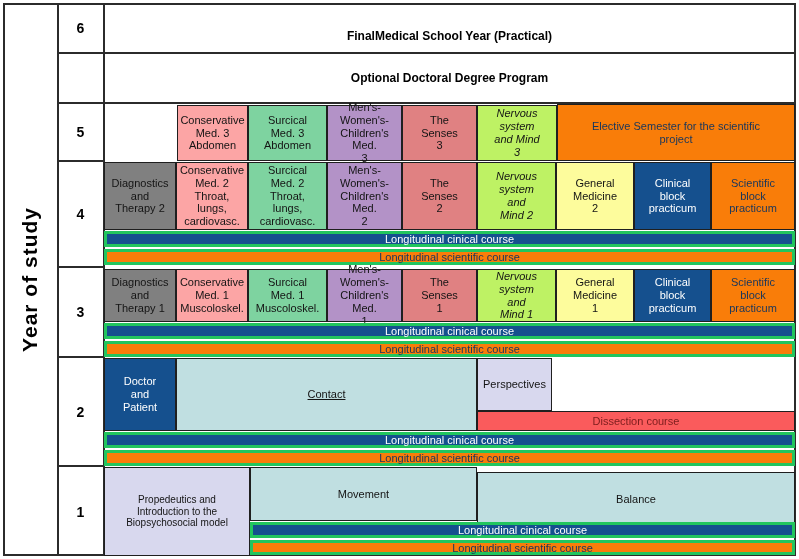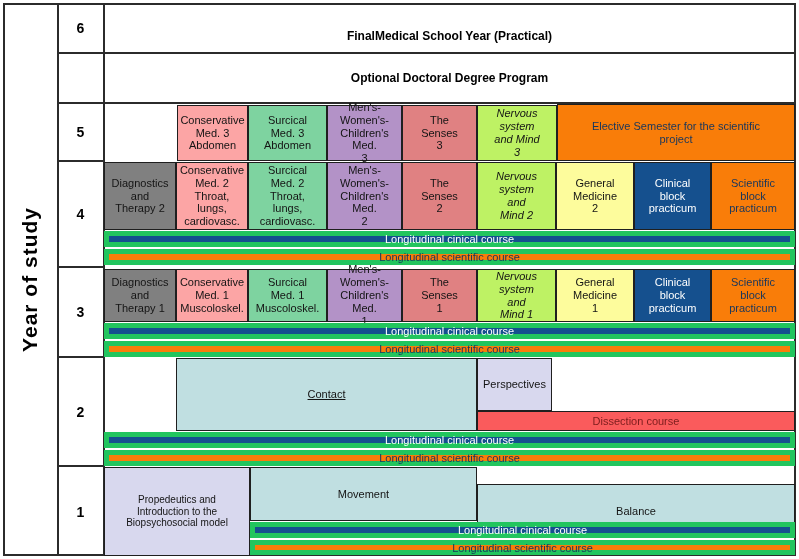--- a/index.html
+++ b/index.html
@@ -25,21 +25,21 @@
     position:absolute;left:104px;width:691px;display:flex;align-items:center;justify-content:center;
     font-weight:bold;font-size:12px;color:#000;text-align:center;
   }
   .cell{
     position:absolute;box-sizing:border-box;border:1px solid #1f1f1f;
     display:flex;align-items:center;justify-content:center;
     text-align:center;font-size:11px;line-height:1.18;color:#141414;
     white-space:pre-line;padding:1px 16px;
   }
   .bar{
-    position:absolute;box-sizing:border-box;border:5px solid #22c55e;
+    position:absolute;box-sizing:border-box;border:3px solid #22c55e;
     display:flex;align-items:center;justify-content:center;
     text-align:right;font-size:11px;
   }
   .bg-gray{background:#808080;}
   .bg-lgreen{background:#fca5a5;}
   .bg-green{background:#7ed3a0;}
   .bg-purple{background:#b392c7;}
   .bg-salmon{background:#e08182;}
   .bg-sky{background:#bef264;font-style:italic;}
   .bg-yellow{background:#fdfc9c;}
@@ -140,25 +140,27 @@
 and Mind 1</div>
   <div class="cell bg-yellow" style="left:556px;top:269px;width:78px;height:53px;">General
 Medicine 1</div>
   <div class="cell bg-navy" style="left:634px;top:269px;width:77px;height:53px;">Clinical block
 practicum</div>
   <div class="cell bg-orange" style="left:711px;top:269px;width:84px;height:53px;">Scientific block
 practicum</div>
   <div class="bar bg-navy" style="left:104px;top:323px;width:691px;height:16px;">Longitudinal cinical course</div>
   <div class="bar bg-orange" style="left:104px;top:341px;width:691px;height:16px;">Longitudinal scientific course</div>
 
+  <div class="cell bg-navy" style="left:104px;top:358px;width:72px;height:73px;">Doctor and
+Patient</div>
   <div class="cell bg-teal" style="left:176px;top:358px;width:301px;height:73px;text-decoration:underline;">Contact</div>
   <div class="cell bg-lav" style="left:477px;top:358px;width:75px;height:53px;">Perspectives</div>
   <div class="cell bg-red" style="left:477px;top:411px;width:318px;height:20px;">Dissection course</div>
   <div class="bar bg-navy" style="left:104px;top:432px;width:691px;height:16px;">Longitudinal cinical course</div>
   <div class="bar bg-orange" style="left:104px;top:450px;width:691px;height:16px;">Longitudinal scientific course</div>
 
   <div class="cell bg-lav small" style="left:104px;top:467px;width:146px;height:89px;">Propedeutics and Introduction to the Biopsychosocial model</div>
   <div class="cell bg-teal" style="left:250px;top:467px;width:227px;height:54px;">Movement</div>
-  <div class="cell bg-teal" style="left:477px;top:484px;width:318px;height:54px;">Balance</div>
+  <div class="cell bg-teal" style="left:477px;top:472px;width:318px;height:54px;">Balance</div>
   <div class="bar bg-navy" style="left:250px;top:522px;width:545px;height:16px;">Longitudinal cinical course</div>
   <div class="bar bg-orange" style="left:250px;top:540px;width:545px;height:15px;">Longitudinal scientific course</div>
 
 </div>
 
 </body></html>

